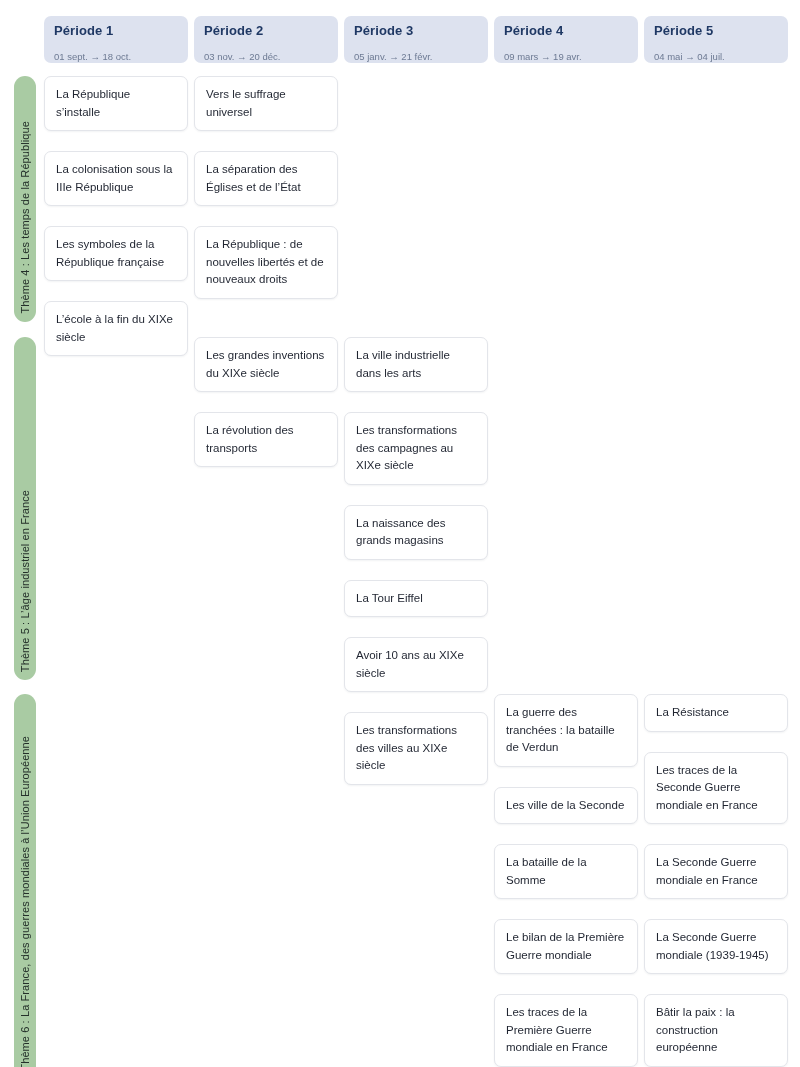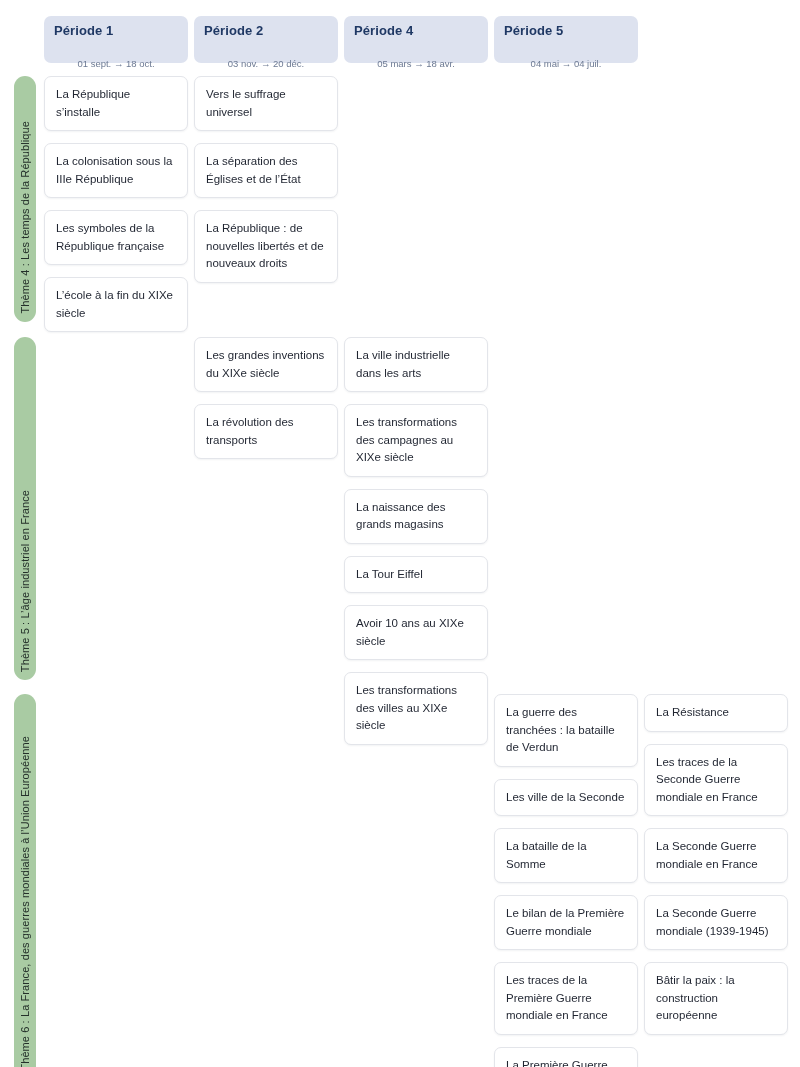--- a/index.html
+++ b/index.html
@@ -20,40 +20,40 @@
     width: 144px; height: 47px;
     background: #dde2ef;
     border-radius: 7px;
     padding: 7px 10px 0 10px;
   }
   .period-title {
     font-size: 13px; font-weight: bold; color: #1f3864;
     letter-spacing: .1px; line-height: 16px;
   }
   .period-dates {
-    font-size: 9.5px; color: #6d7a93; margin-top: 19px; line-height: 12px; text-align: center;
+    font-size: 9.5px; color: #6d7a93; margin-top: 12px; line-height: 12px;
   }
 
   
   .theme-bar {
     position: absolute; left: 14px; width: 22px;
     background: #a9cba3; border-radius: 11px;
     overflow: hidden;
   }
   .theme-bar .vtext {
     position: absolute; left: 50%; bottom: 8px;
     transform: translateX(-50%) rotate(180deg);
     writing-mode: vertical-rl;
     font-size: 11px; color: #24302a; white-space: nowrap;
     letter-spacing: .1px;
   }
 
   
   .theme-row { position: absolute; left: 44px; display: flex; gap: 6px; }
-  .col { width: 144px; display: flex; flex-direction: column; gap: 12px; }
+  .col { width: 144px; display: flex; flex-direction: column; gap: 20px; }
   .card {
     background: #ffffff;
     border: 1px solid #e3e5ea;
     border-radius: 7px;
     box-shadow: 0 1px 2px rgba(25,35,60,.055);
     padding: 9px 11px;
     font-size: 11.5px; line-height: 17.5px;
     color: #1f2430;
   }
 </style>
@@ -65,22 +65,26 @@
   <div class="period-row" id="period-row">
       <div class="period-card">
         <div class="period-title">Période 1</div>
         <div class="period-dates">01 sept. → 18 oct.</div>
       </div>
       <div class="period-card">
         <div class="period-title">Période 2</div>
         <div class="period-dates">03 nov. → 20 déc.</div>
       </div>
       <div class="period-card">
+        <div class="period-title">Période 3</div>
+        <div class="period-dates">05 janv. → 21 févr.</div>
+      </div>
+      <div class="period-card">
         <div class="period-title">Période 4</div>
-        <div class="period-dates">05 mars → 18 avr.</div>
+        <div class="period-dates">09 mars → 19 avr.</div>
       </div>
       <div class="period-card">
         <div class="period-title">Période 5</div>
         <div class="period-dates">04 mai → 04 juil.</div>
       </div>
     </div>
 
   <div class="theme-bar" id="theme-bar-0" style="top:76px;height:246px;">
     <span class="vtext">Thème 4 : Les temps de la République</span>
   </div>

